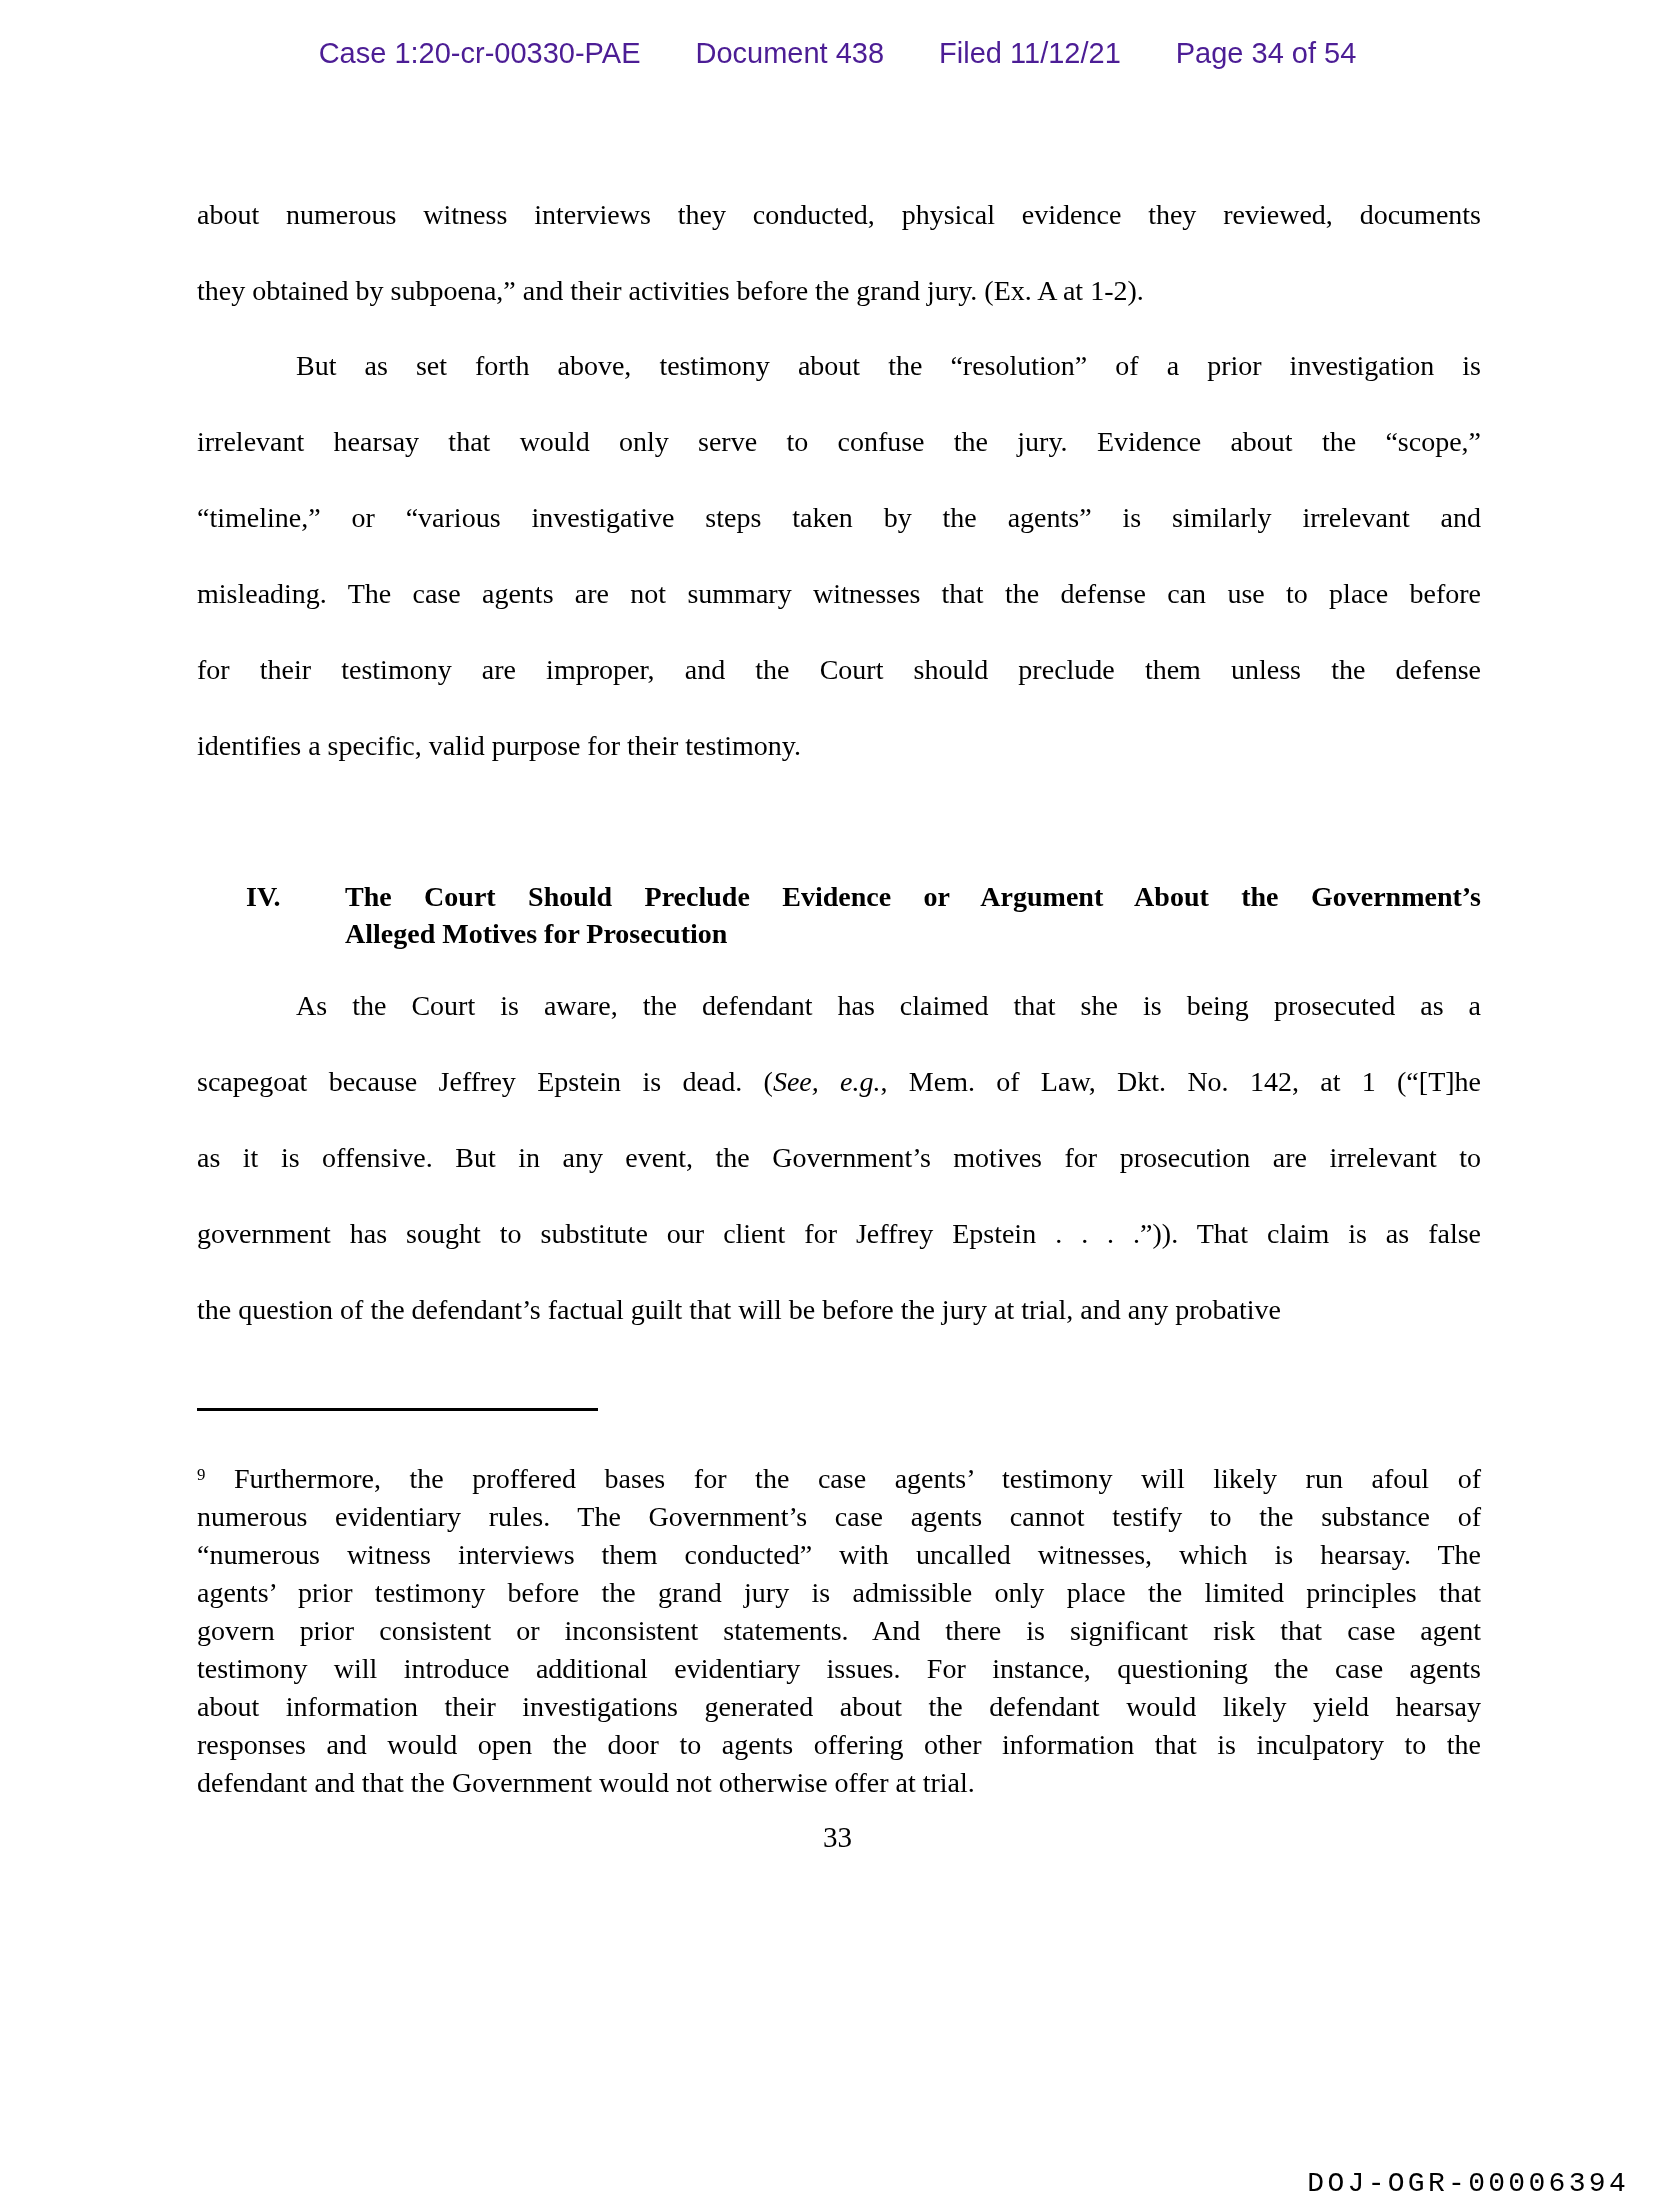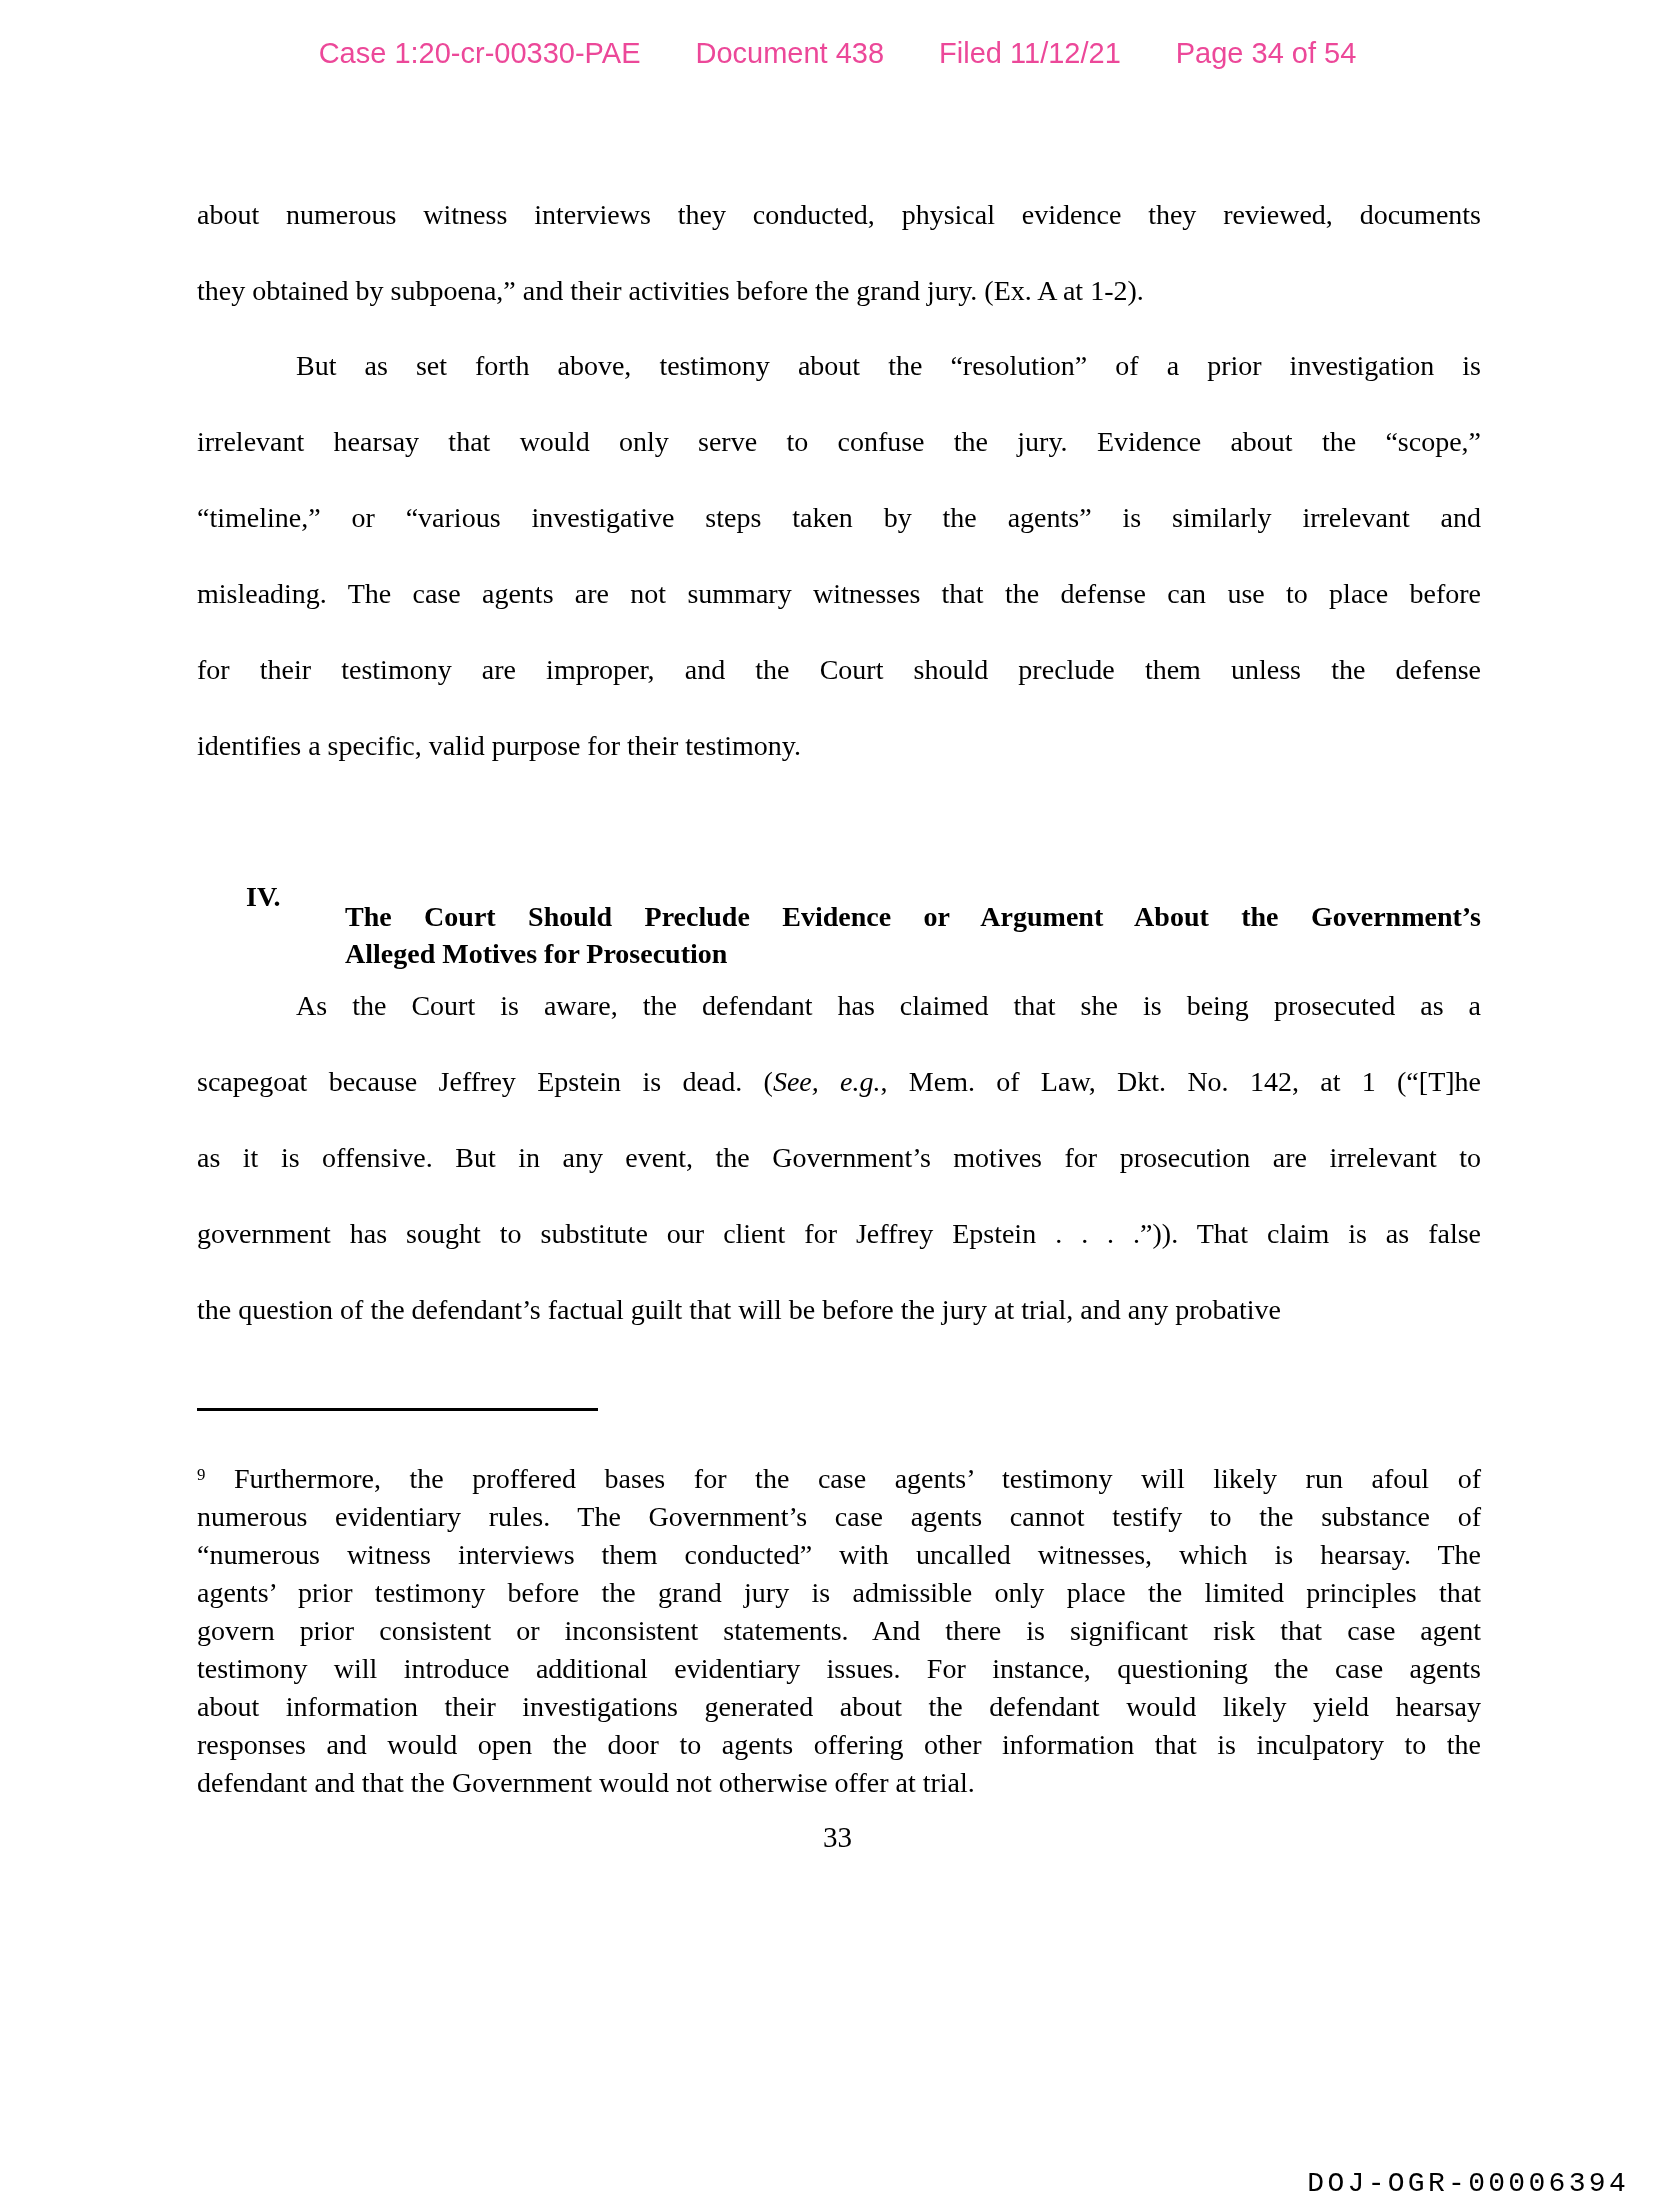--- a/index.html
+++ b/index.html
@@ -30,21 +30,21 @@
   .para, .footnote, .heading { position: absolute; left: 197px; width: 1284px; }
   .para .line { line-height: 76px; text-align: justify; text-align-last: justify; }
   .para .line.last { text-align-last: left; }
   .line.indent { text-indent: 99px; }
   .p1 { top: 177px; }
   .p2 { top: 328px; }
   .heading { top: 878px; font-weight: bold; }
   .heading .line { line-height: 37px; text-align: justify; text-align-last: justify; }
   .heading .line.last { text-align-last: left; }
   .hnum { position: absolute; left: 49px; top: 0; line-height: 37px; }
-  .htext { margin-left: 148px; margin-top: 20px; }
+  .htext { margin-left: 148px; }
   .p3 { top: 968px; }
   .fnsep {
     position: absolute;
     left: 197px;
     top: 1408px;
     width: 401px;
     height: 3.3px;
     background: #000000;
   }
   .footnote { top: 1460px; }
@@ -67,21 +67,21 @@
     font-family: "Liberation Mono", "DejaVu Sans Mono", monospace;
     font-size: 28px;
     letter-spacing: 3.3px;
     white-space: nowrap;
   }
 </style>
 </head>
 <body>
 
 <div class="page">
-  <div class="stamp" style="color: #ec4899;">
+  <div class="stamp" style="color: #4c1d95;">
       <span>Case 1:20-cr-00330-PAE</span>
       <span>Document 438</span>
       <span>Filed 11/12/21</span>
       <span>Page 34 of 54</span>
     </div>
 
   <div class="para p1">
       <div class="line"><span>about numerous witness interviews they conducted, physical evidence they reviewed, documents</span></div>
       <div class="line last"><span>they obtained by subpoena,” and their activities before the grand jury.  (Ex. A at 1-2).</span></div>
     </div>

